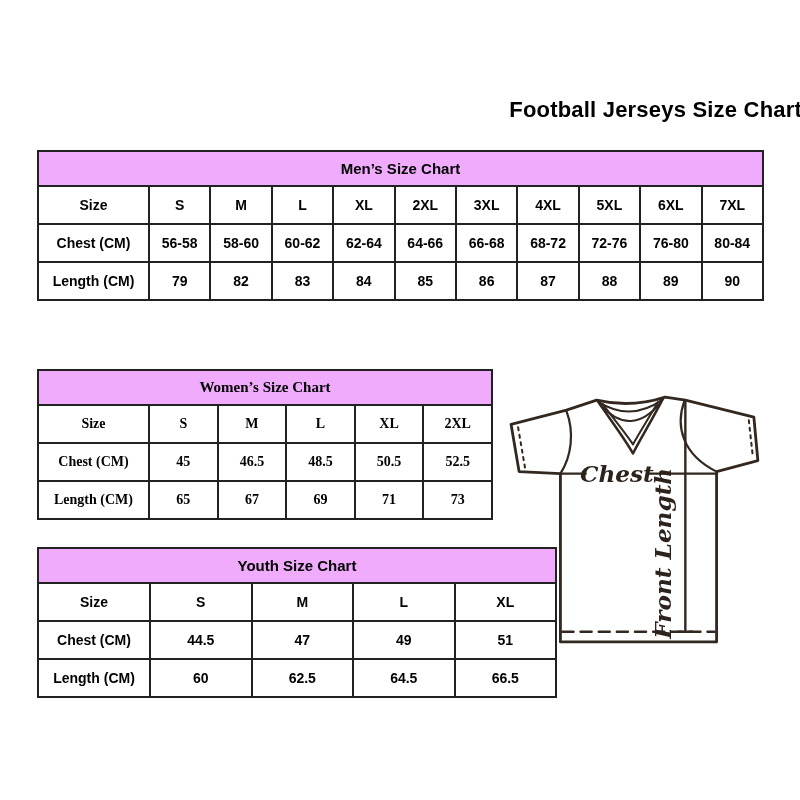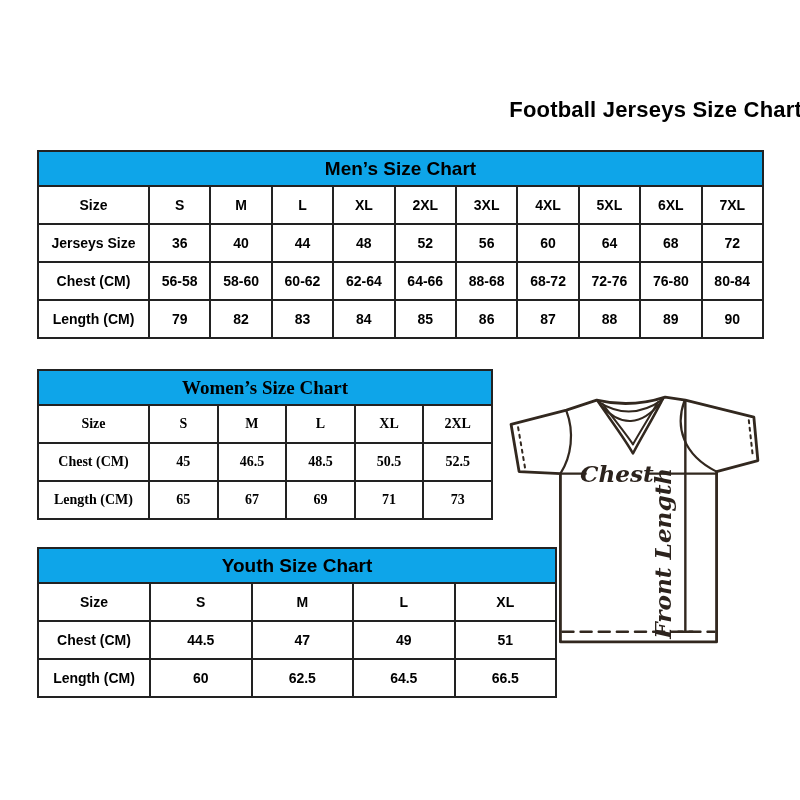--- a/index.html
+++ b/index.html
@@ -30,22 +30,22 @@
   .tbl th, .tbl td {
     border: 2px solid #222222;
     text-align: center;
     vertical-align: middle;
     font-weight: 700;
     font-size: 14px;
     padding: 0;
     white-space: nowrap;
   }
   .tbl th.section-hdr {
-    background: #0ea5e9;
-    font-size: 19px;
+    background: #f0abfc;
+    font-size: 15px;
     height: 35px;
   }
   .tbl td { height: 38px; background: #fff; }
   #mens-table   { left: 37px; top: 150px; width: 727px; }
   #womens-table { left: 37px; top: 369px; width: 456px; font-family: Liberation Serif, serif; }
   #youth-table  { left: 37px; top: 547px; width: 520px; }
   col.label-col  { width: 111px; }
   #youth-table col.label-col { width: 112px; }
   .jersey-wrap {
     position: absolute;
@@ -87,40 +87,27 @@
         <td>L</td>
         <td>XL</td>
         <td>2XL</td>
         <td>3XL</td>
         <td>4XL</td>
         <td>5XL</td>
         <td>6XL</td>
         <td>7XL</td>
       </tr>
       <tr>
-        <td>Jerseys Size</td>
-        <td>36</td>
-        <td>40</td>
-        <td>44</td>
-        <td>48</td>
-        <td>52</td>
-        <td>56</td>
-        <td>60</td>
-        <td>64</td>
-        <td>68</td>
-        <td>72</td>
-      </tr>
-      <tr>
         <td>Chest (CM)</td>
         <td>56-58</td>
         <td>58-60</td>
         <td>60-62</td>
         <td>62-64</td>
         <td>64-66</td>
-        <td>88-68</td>
+        <td>66-68</td>
         <td>68-72</td>
         <td>72-76</td>
         <td>76-80</td>
         <td>80-84</td>
       </tr>
       <tr>
         <td>Length (CM)</td>
         <td>79</td>
         <td>82</td>
         <td>83</td>

